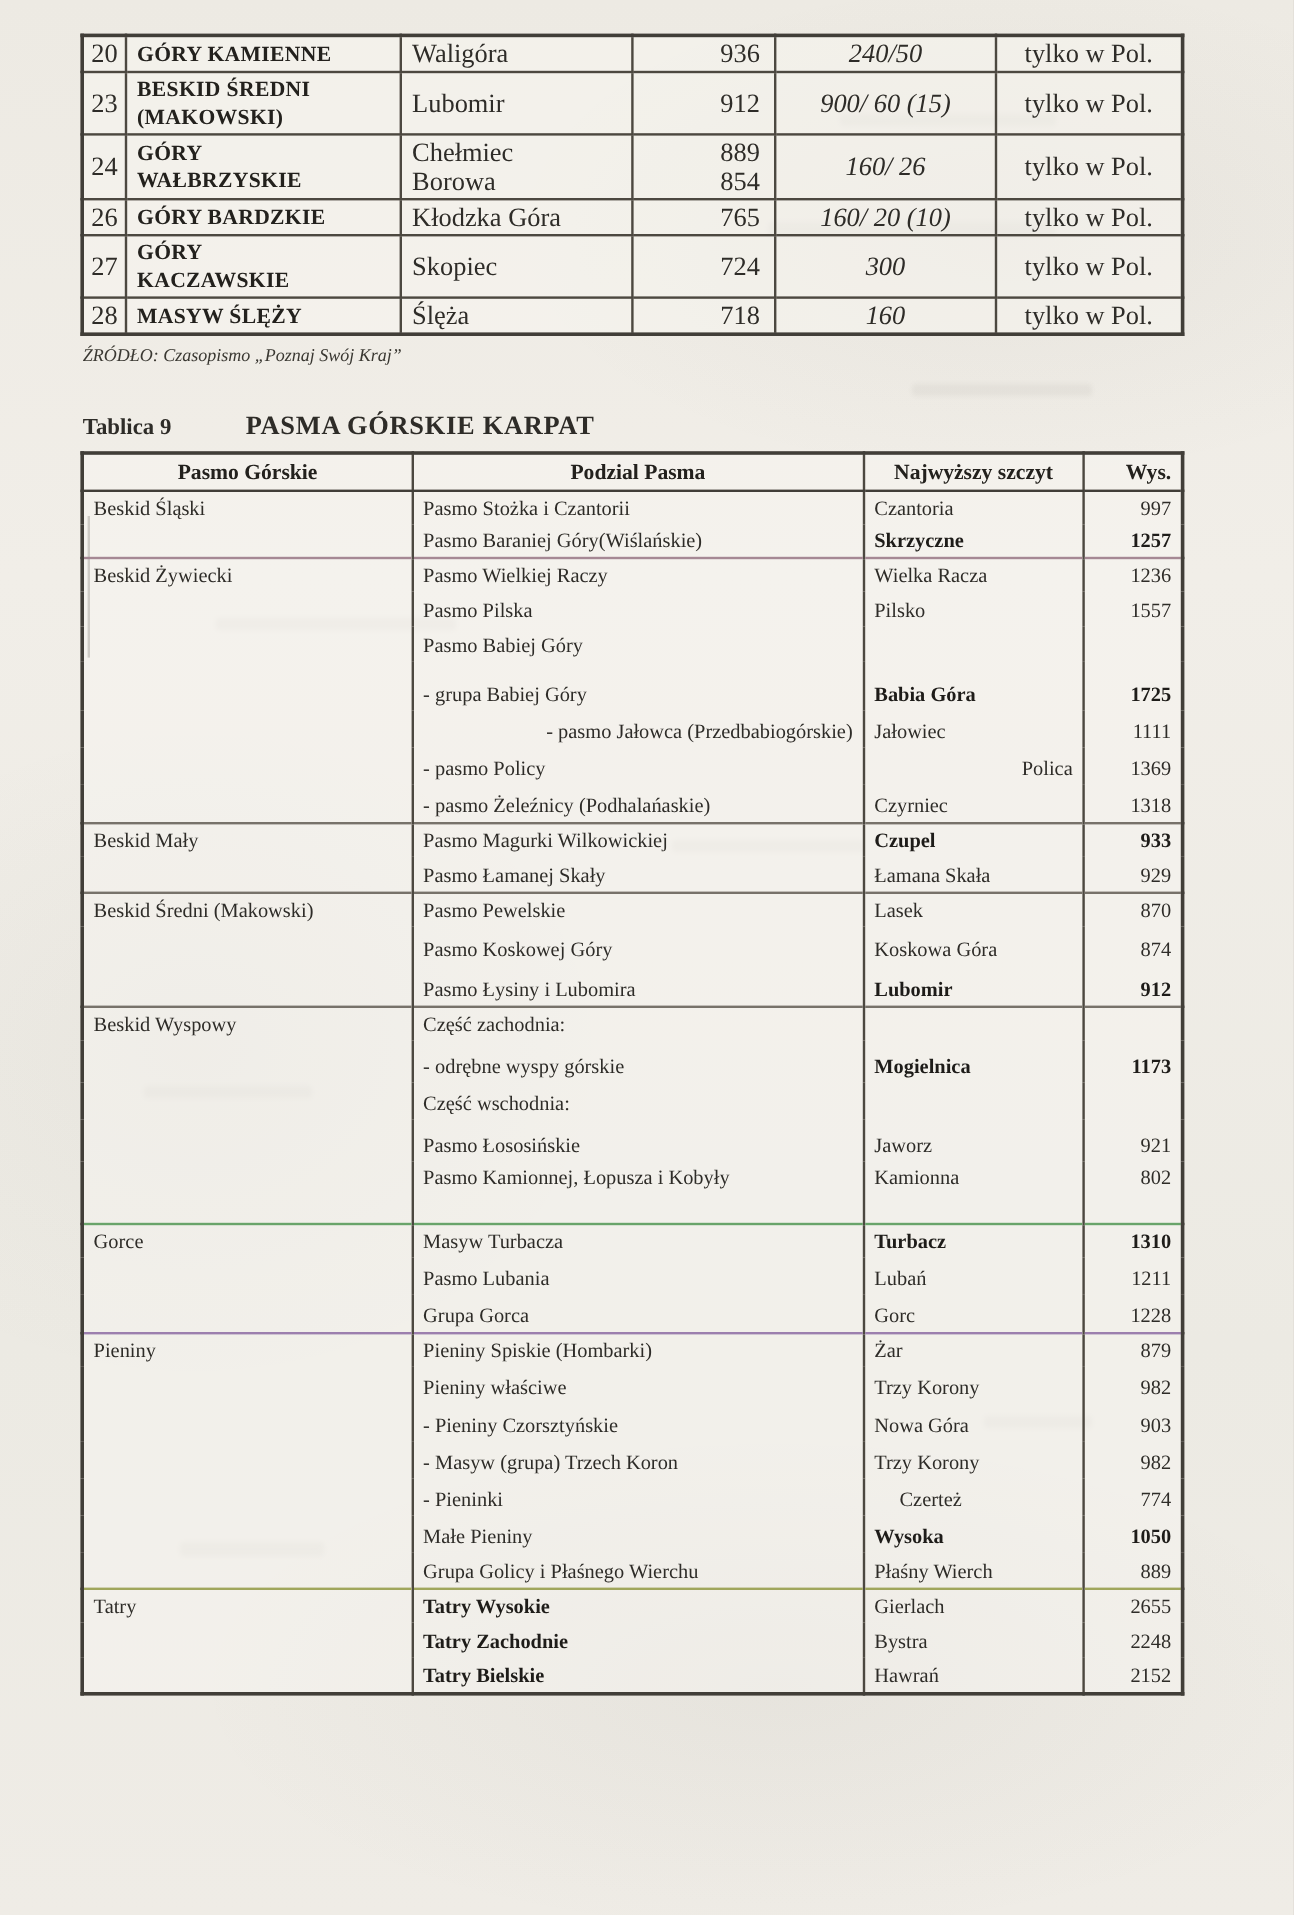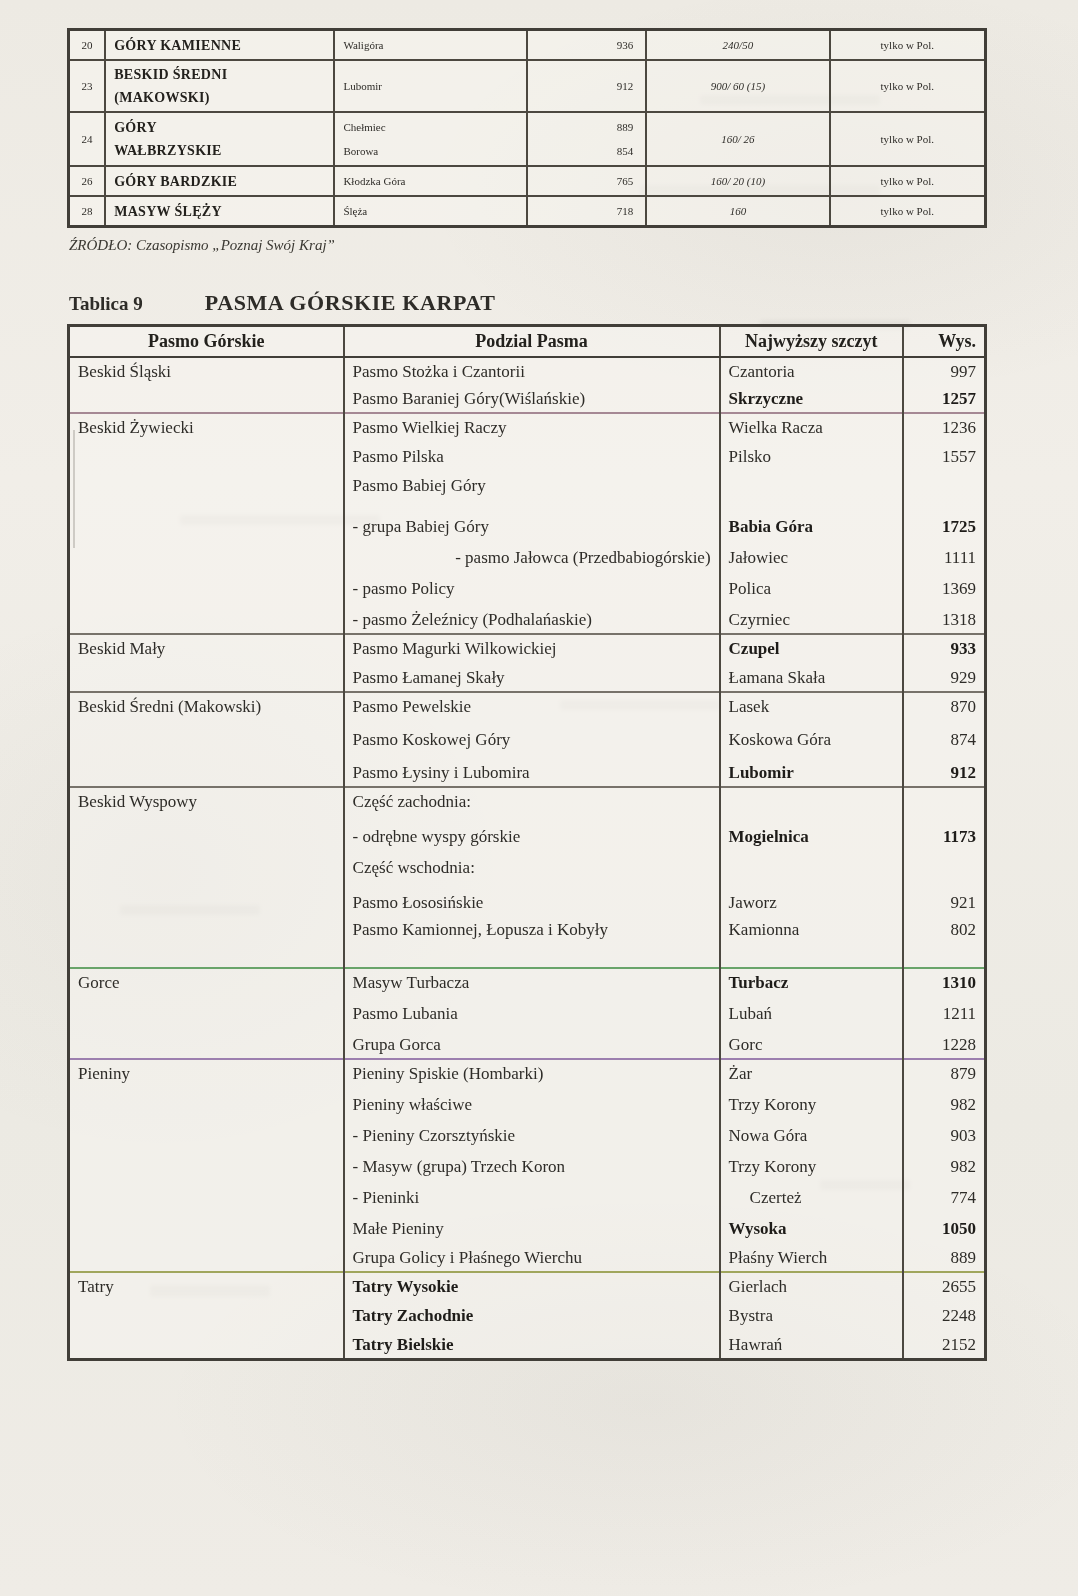--- a/index.html
+++ b/index.html
@@ -10,23 +10,23 @@
       radial-gradient(ellipse 500px 400px at 15% 55%, rgba(90,85,75,0.04), transparent 70%),
       radial-gradient(ellipse 700px 300px at 60% 88%, rgba(90,85,75,0.05), transparent 70%),
       linear-gradient(180deg, #edeae3 0%, #f1eee8 30%, #eceae3 70%, #efece6 100%);
     font-family:"Liberation Serif", serif; color:#2e2c28;
   }
   .content{position:absolute; left:67px; top:28px; width:920px;}
 
   
   table{border-collapse:collapse;}
   .t1{width:920px; border:3px solid #413e38; background:rgba(248,246,241,0.55);}
-  .t1 td{border:2px solid #4c4840; padding:2px 8px; vertical-align:middle; font-size:11px; line-height:24px;}
+  .t1 td{border:2px solid #4c4840; padding:2px 8px; vertical-align:middle; font-size:22px; line-height:24px;}
   .t1 .c-no{width:4%; text-align:center; padding:2px 2px;}
-  .t1 .c-name{width:25%; font-weight:bold; font-size:14px; line-height:23px; letter-spacing:0.3px; color:#23211d;}
+  .t1 .c-name{width:25%; font-weight:bold; font-size:18px; line-height:23px; letter-spacing:0.3px; color:#23211d;}
   .t1 .c-peak{width:21%;}
   .t1 .c-height{width:13%; text-align:right; padding-right:12px;}
   .t1 .c-area{width:20%; text-align:center;font-style:italic;}
   .t1 .c-note{width:17%; text-align:center;}
 
   .source{margin:6px 0 0 2px; font-style:italic; font-size:15px; line-height:22px; color:#3a3832;}
   .source .l2{margin-left:62px;}
 
   
   .t2head{display:flex; align-items:baseline; margin:34px 0 8px 2px;}
@@ -118,20 +118,35 @@
             <td class="c-name">
               <div>GÓRY BARDZKIE</div>
             </td>
             <td class="c-peak">
               <div>Kłodzka Góra</div>
             </td>
             <td class="c-height">
               <div>765</div>
             </td>
             <td class="c-area">160/ 20 (10)</td>
+            <td class="c-note">tylko w Pol.</td>
+          </tr>
+          <tr>
+            <td class="c-no">27</td>
+            <td class="c-name">
+              <div>GÓRY</div>
+              <div>KACZAWSKIE</div>
+            </td>
+            <td class="c-peak">
+              <div>Skopiec</div>
+            </td>
+            <td class="c-height">
+              <div>724</div>
+            </td>
+            <td class="c-area">300</td>
             <td class="c-note">tylko w Pol.</td>
           </tr>
           <tr>
             <td class="c-no">28</td>
             <td class="c-name">
               <div>MASYW ŚLĘŻY</div>
             </td>
             <td class="c-peak">
               <div>Ślęża</div>
             </td>
@@ -195,21 +210,21 @@
             <td class="c-peak2 b" style="padding-top: 16px;">Babia Góra</td>
             <td class="c-wys b" style="padding-top: 16px;">1725</td>
           </tr>
           <tr>
             <td class="c-div" style="padding-top: 6px; text-align: right;">- pasmo Jałowca (Przedbabiogórskie)</td>
             <td class="c-peak2" style="padding-top: 6px;">Jałowiec</td>
             <td class="c-wys" style="padding-top: 6px;">1111</td>
           </tr>
           <tr>
             <td class="c-div" style="padding-top: 6px;">- pasmo Policy</td>
-            <td class="c-peak2" style="padding-top: 6px;">Polica</td>
+            <td class="c-peak2" style="padding-top: 6px; text-align: right;">Polica</td>
             <td class="c-wys" style="padding-top: 6px;">1369</td>
           </tr>
           <tr>
             <td class="c-div" style="padding-top: 6px;">- pasmo Żeleźnicy (Podhalańaskie)</td>
             <td class="c-peak2" style="padding-top: 6px;">Czyrniec</td>
             <td class="c-wys" style="padding-top: 6px;">1318</td>
           </tr>
           <tr class="group-start" style="--tint: #77726a;">
             <td class="c-range" rowspan="2">Beskid Mały</td>
             <td class="c-div">Pasmo Magurki Wilkowickiej</td>

